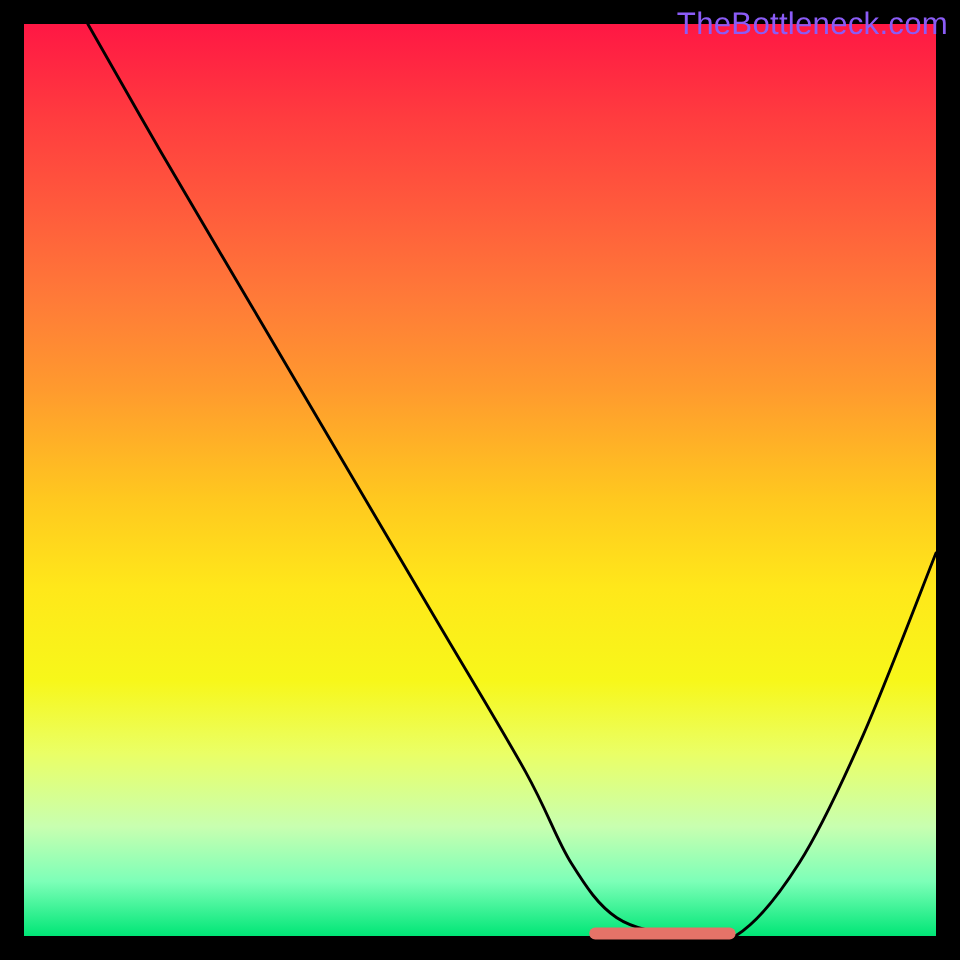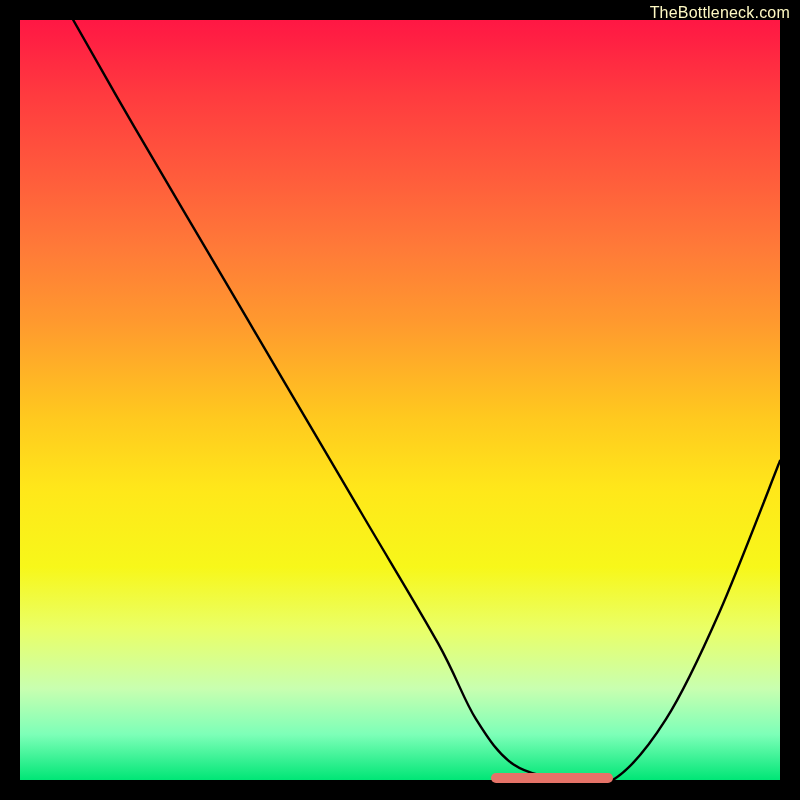--- a/index.html
+++ b/index.html
@@ -37,22 +37,22 @@
       #eaff66 80%,
       #c8ffb0 88%,
       #7dffb8 94%,
       #00e676 100%
     );
   }
   .watermark {
     position: absolute;
     top: 4px;
     right: 10px;
-    color: #fef9c3;
-    font-size: 16px;
+    color: #8b5cf6;
+    font-size: 26px;
     font-weight: 500;
     letter-spacing: 0.2px;
     z-index: 10;
   }
   svg.curve {
     position: absolute;
     left: 0;
     top: 0;
     width: 760px;
     height: 760px;

